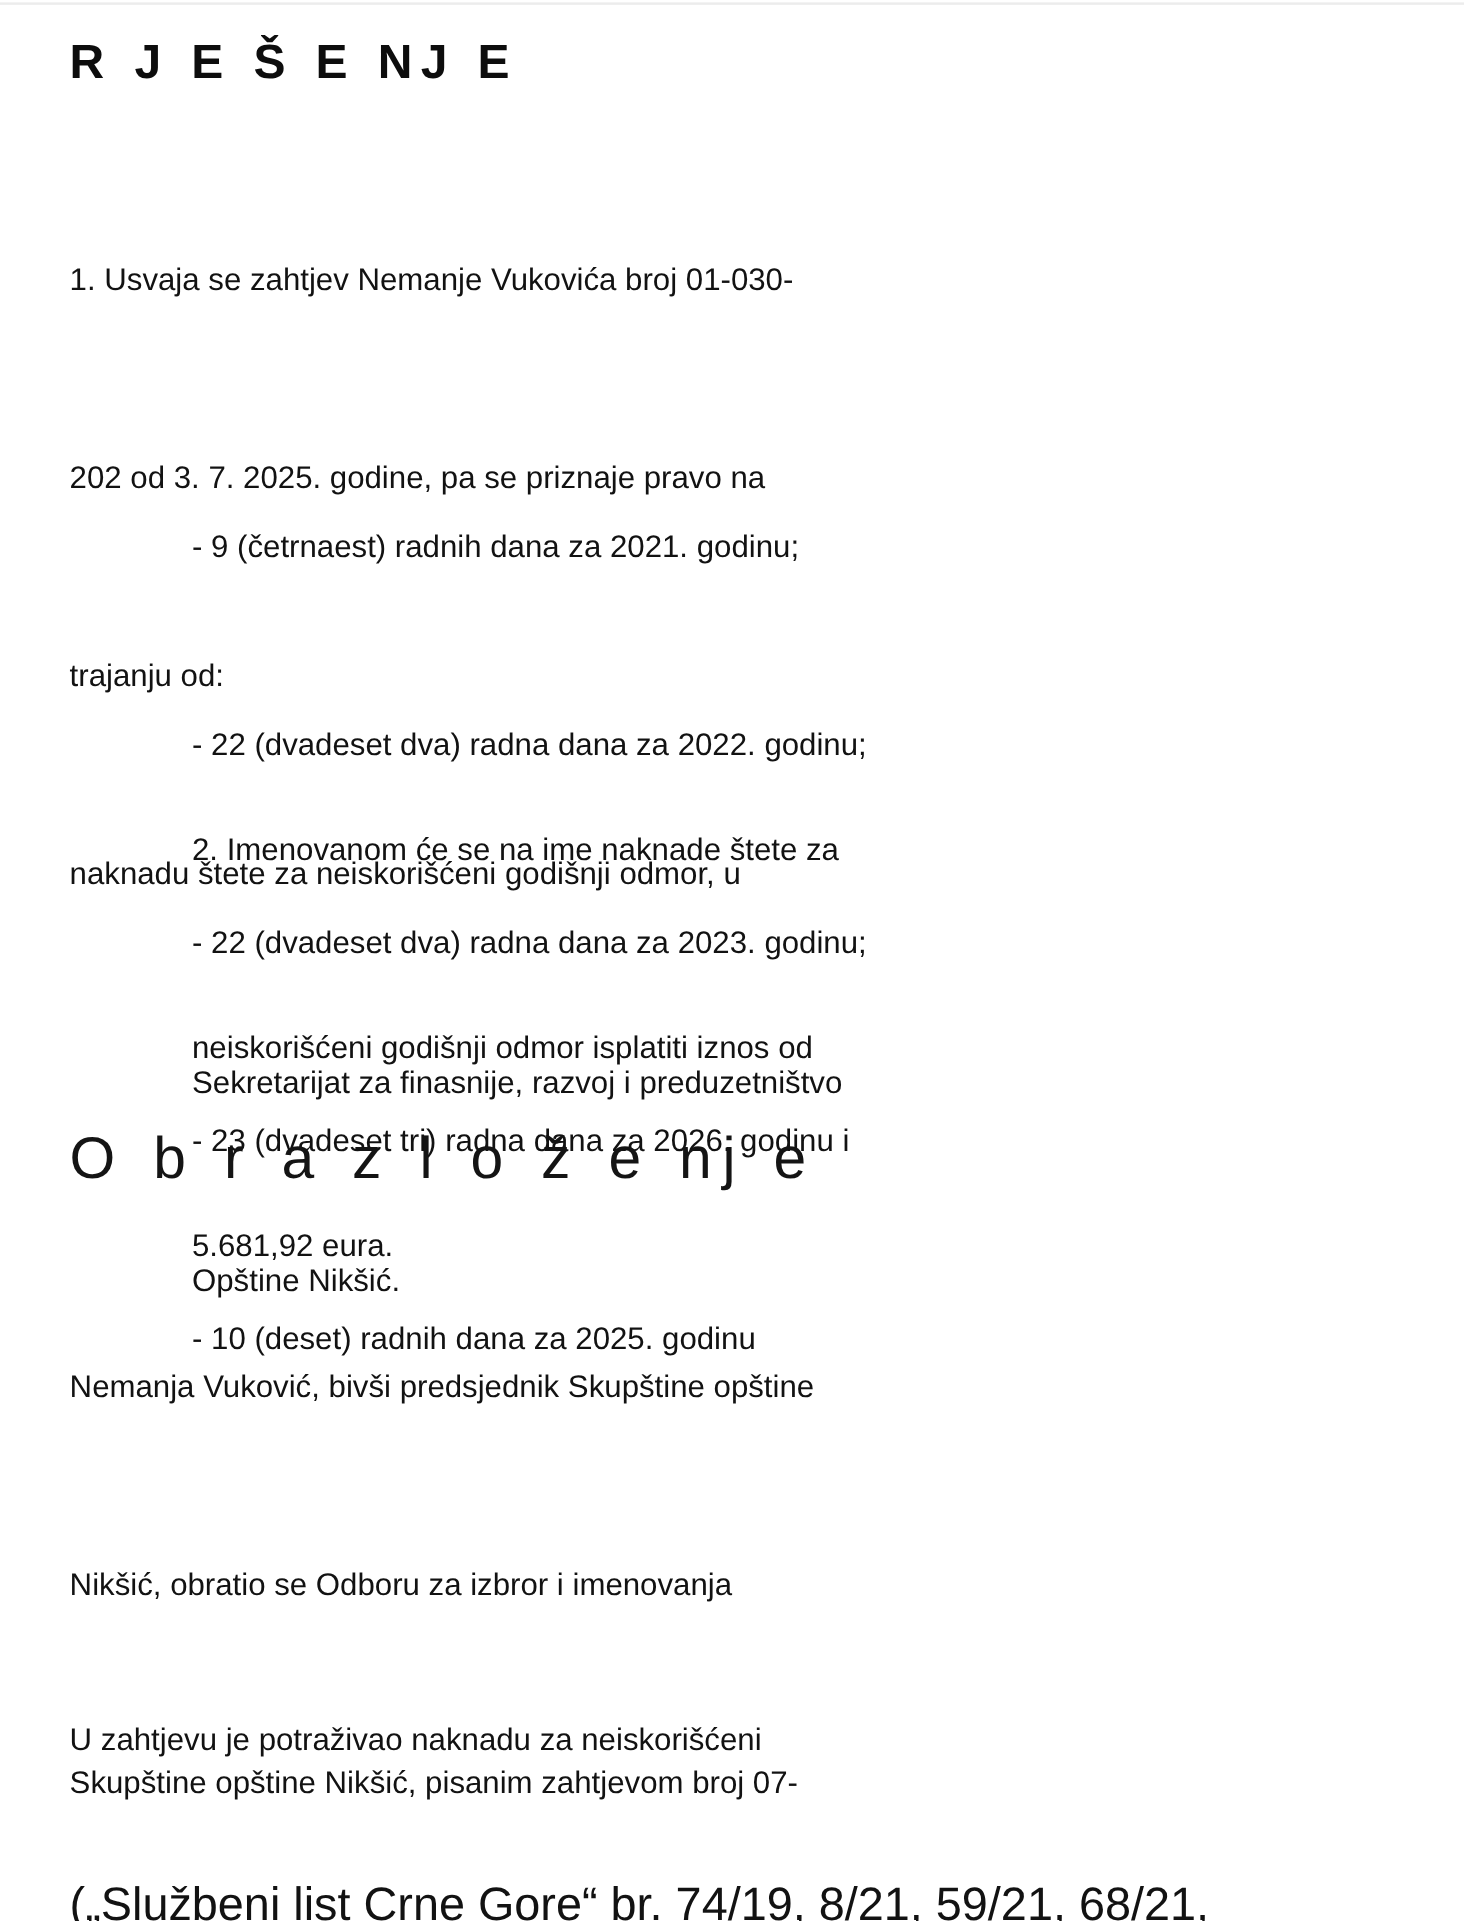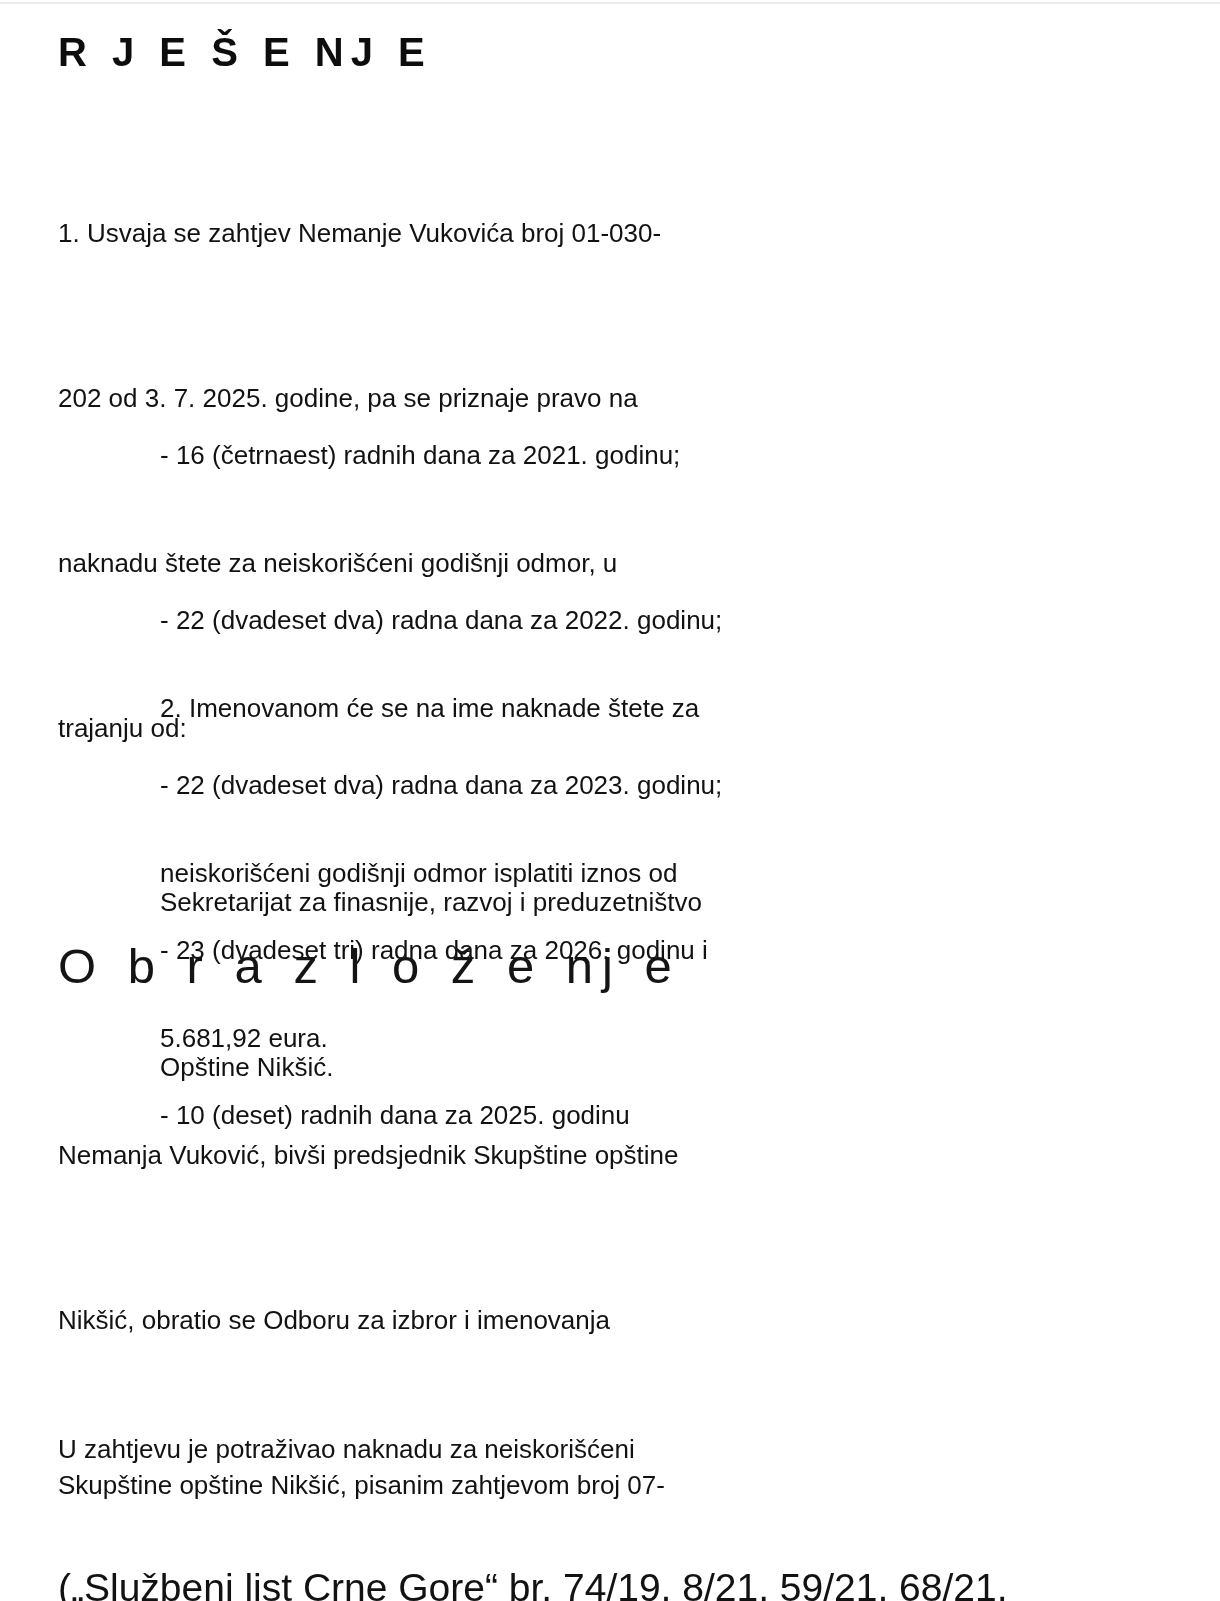--- a/index.html
+++ b/index.html
@@ -97,26 +97,26 @@
 
 <div class="page">
 
   <div class="top-edge-rule"></div>
 
   <div class="doc-title">R J E Š E NJ E</div>
 
   <div class="body-block flush" style="top:96px;">
     <span class="line">1. Usvaja se zahtjev Nemanje Vukovića broj 01-030-</span>
     <span class="line">202 od 3. 7. 2025. godine, pa se priznaje pravo na</span>
+    <span class="line">trajanju od:</span>
     <span class="line">naknadu štete za neiskorišćeni godišnji odmor, u</span>
-    <span class="line">trajanju od:</span>
   </div>
 
   <div class="body-block indented" style="top:318px;">
-    <span class="line">- 16 (četrnaest) radnih dana za 2021. godinu;</span>
+    <span class="line">- 9 (četrnaest) radnih dana za 2021. godinu;</span>
     <span class="line">- 22 (dvadeset dva) radna dana za 2022. godinu;</span>
     <span class="line">- 22 (dvadeset dva) radna dana za 2023. godinu;</span>
     <span class="line">- 23 (dvadeset tri) radna dana za 2026. godinu i</span>
     <span class="line">- 10 (deset) radnih dana za 2025. godinu</span>
   </div>
 
   <div class="body-block indented" style="top:571px;">
     <span class="line">2. Imenovanom će se na ime naknade štete za</span>
     <span class="line">neiskorišćeni godišnji odmor isplatiti iznos od</span>
     <span class="line">5.681,92 eura.</span>

